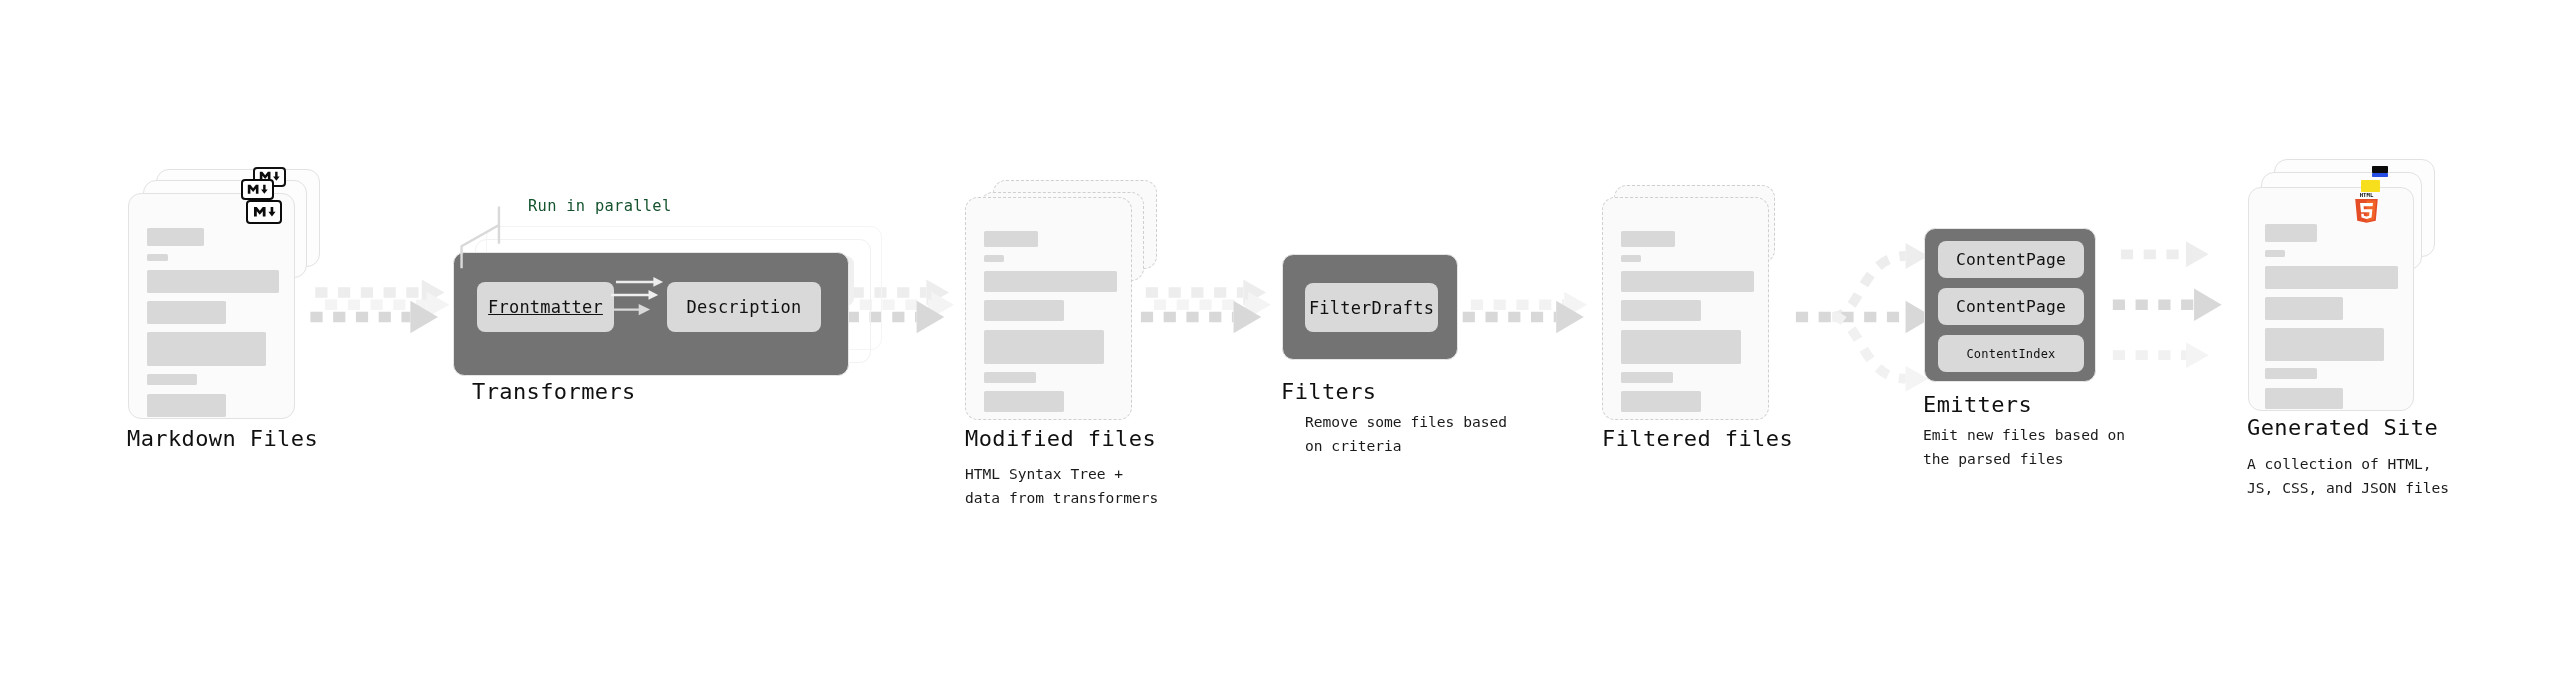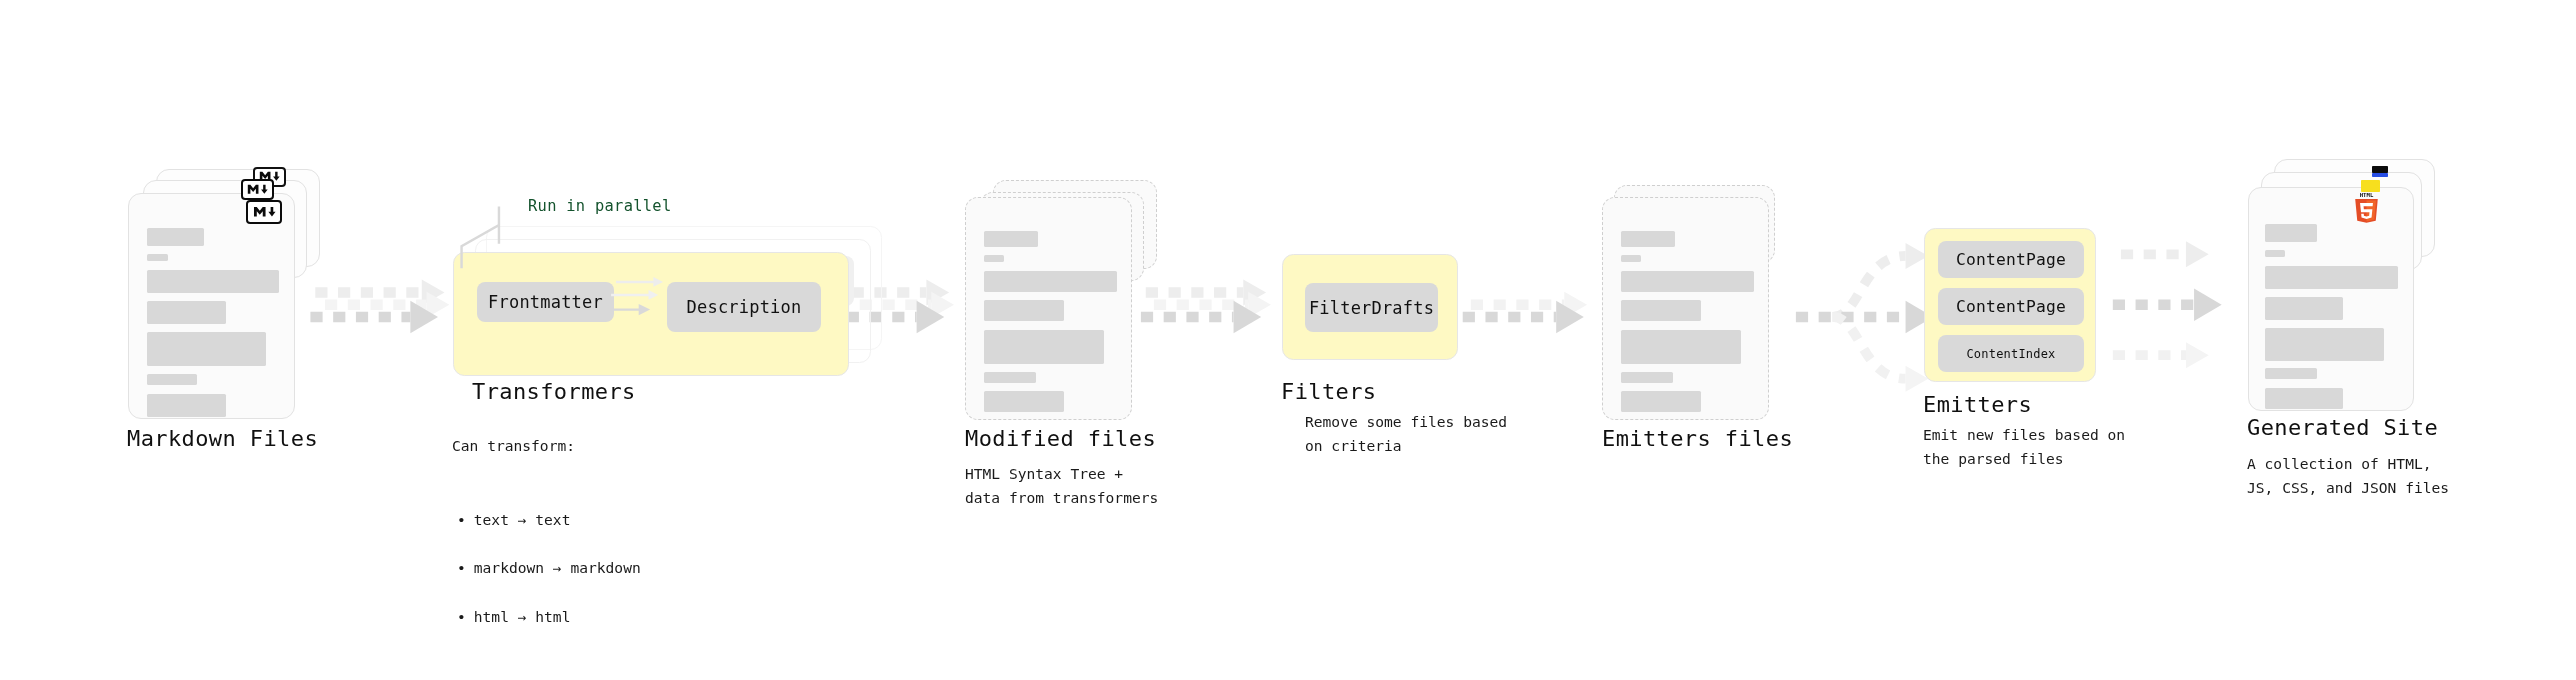--- a/index.html
+++ b/index.html
@@ -56,21 +56,21 @@
   .badge-html5{position:absolute;}
   .badge-js{position:absolute;background:#f7df1e;border-radius:0.8px;}
   .badge-css{position:absolute;}
   .badge-css .css-top{background:#0b0b0b;width:100%;height:62%;border-radius:0.8px;}
   .badge-css .css-bot{background:#264de4;width:100%;height:38%;margin-top:0.8px;border-radius:0.8px;}
 
   
   .group{
     position:absolute;
     box-sizing:border-box;
-    background:#fef9c3;
+    background:#737373;
     border:1.6px solid #e6e6e6;
     border-radius:11.4px;
   }
   .group.g-ghost{border-color:#f1f1f1;background:transparent;}
   .group.g-ghost2{border-color:#f5f5f5;background:transparent;}
 
   .chip{
     position:absolute;
     box-sizing:border-box;
     background:#d9d9d9;
@@ -230,49 +230,41 @@
     <div class="group g-ghost2" style="left:486px;top:226px;width:396px;height:124px;">
       <div class="chip c-ghost2" style="left:23px;top:29px;width:137px;height:50px;"></div>
       <div class="chip c-ghost2" style="left:213px;top:29px;width:154px;height:50px;"></div>
     </div>
     <div class="group g-ghost" style="left:475px;top:239px;width:396px;height:124px;">
       <div class="chip c-ghost" style="left:23px;top:29px;width:137px;height:50px;"></div>
       <div class="chip c-ghost" style="left:213px;top:29px;width:154px;height:50px;"></div>
     </div>
 
     <div class="group" style="left:453px;top:252px;width:396px;height:124px;">
-      <div class="chip" style="left:23px;top:29px;width:137px;height:40px;">Frontmatter</div>
+      <div class="chip" style="left:23px;top:29px;width:137px;height:50px;text-decoration:underline;">Frontmatter</div>
       <div class="chip" style="left:213px;top:29px;width:154px;height:50px;">Description</div>
     </div>
 
     <svg class="ovl" width="2576" height="681" viewBox="0 0 3170 838">
       <g stroke-width="3" fill="none">
         <line x1="758" y1="347" x2="810" y2="347" stroke="#ededed"></line>
         <path d="M804,341 L816,347 L804,353 Z" fill="#ededed" stroke="none"></path>
         <line x1="752" y1="363" x2="804" y2="363" stroke="#f0f0f0"></line>
         <path d="M798,357 L810,363 L798,369 Z" fill="#f0f0f0" stroke="none"></path>
         <line x1="736" y1="381" x2="792" y2="381" stroke="#d9d9d9"></line>
         <path d="M786,374 L800,381 L786,388 Z" fill="#d9d9d9" stroke="none"></path>
       </g>
 
       <path d="M568,330 L568,303 L614,277 L614,254 M614,277 L614,300" fill="none" stroke="#d9d9d9" stroke-width="3" stroke-linejoin="miter"></path>
       <path d="M568,303 L614,277 L660,254" fill="none" stroke="#d9d9d9" stroke-width="0"></path>
       <path d="M614,254 L655,254" fill="none" stroke="#d9d9d9" stroke-width="0"></path>
     </svg>
     <div class="note-parallel" style="left:528px;top:197px;">Run in parallel</div>
   </div>
   <div class="title" style="left:472px;top:379px;">Transformers</div>
-  <div class="caption" style="left:452px;top:410px;">
-    <div>Can transform:</div>
-    <ul class="bullets">
-      <li>text → text</li>
-      <li>markdown → markdown</li>
-      <li>html → html</li>
-    </ul>
-  </div>
 
   <div class="stack">
     <div class="doc dashed" style="left:993px;top:180px;width:164px;height:89px;"></div>
     <div class="doc dashed" style="left:980px;top:192px;width:164px;height:89px;"></div>
     <div class="doc dashed" style="left:965px;top:197px;width:167px;height:223px;">
       <div class="doc-body">
         <div class="sk" style="left:18px;top:32.5px;width:54px;height:16.3px;"></div>
         <div class="sk" style="left:18px;top:57px;width:19.5px;height:7.3px;"></div>
         <div class="sk" style="left:18px;top:73px;width:133px;height:21px;"></div>
         <div class="sk" style="left:18px;top:102px;width:80px;height:21px;"></div>
@@ -300,21 +292,21 @@
         <div class="sk" style="left:18px;top:32.5px;width:54px;height:16.3px;"></div>
         <div class="sk" style="left:18px;top:57px;width:19.5px;height:7.3px;"></div>
         <div class="sk" style="left:18px;top:73px;width:133px;height:21px;"></div>
         <div class="sk" style="left:18px;top:102px;width:80px;height:21px;"></div>
         <div class="sk" style="left:18px;top:132px;width:120px;height:34px;"></div>
         <div class="sk" style="left:18px;top:174px;width:52px;height:11.4px;"></div>
         <div class="sk" style="left:18px;top:193px;width:80px;height:21px;"></div>
       </div>
     </div>
   </div>
-  <div class="title" style="left:1602px;top:426px;">Emitters files</div>
+  <div class="title" style="left:1602px;top:426px;">Filtered files</div>
 
   <div class="group" style="left:1924px;top:228px;width:172px;height:154px;">
     <div class="chip" style="left:13px;top:12.2px;width:146px;height:37px;font-size:16.3px;">ContentPage</div>
     <div class="chip" style="left:13px;top:59px;width:146px;height:37px;font-size:16.3px;">ContentPage</div>
     <div class="chip" style="left:13px;top:106px;width:146px;height:37px;font-size:12px;">ContentIndex</div>
   </div>
   <div class="title" style="left:1923px;top:392px;">Emitters</div>
   <div class="caption" style="left:1923px;top:423px;">Emit new files based on
 the parsed files</div>
 

